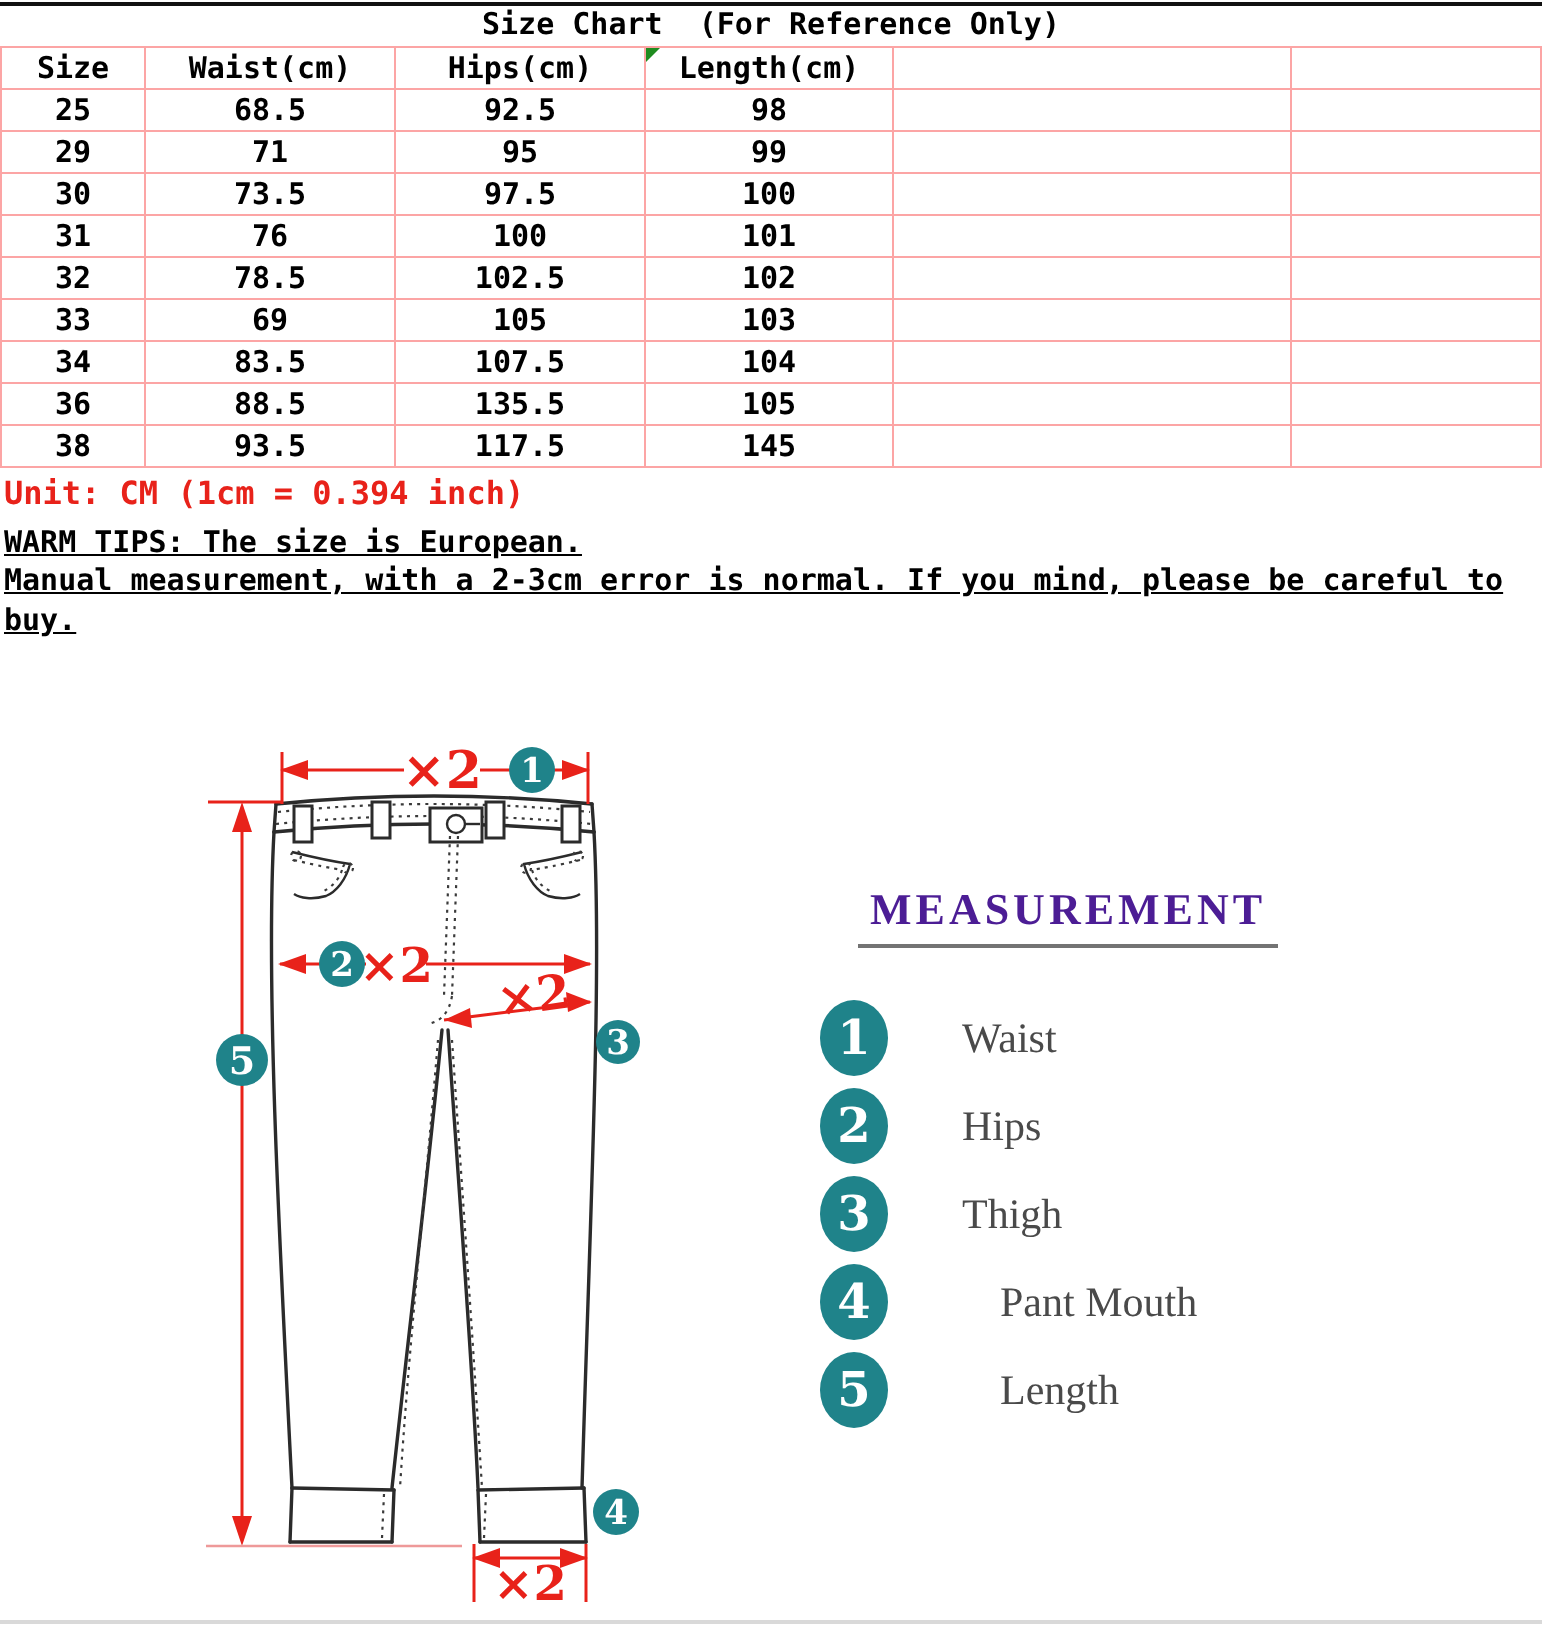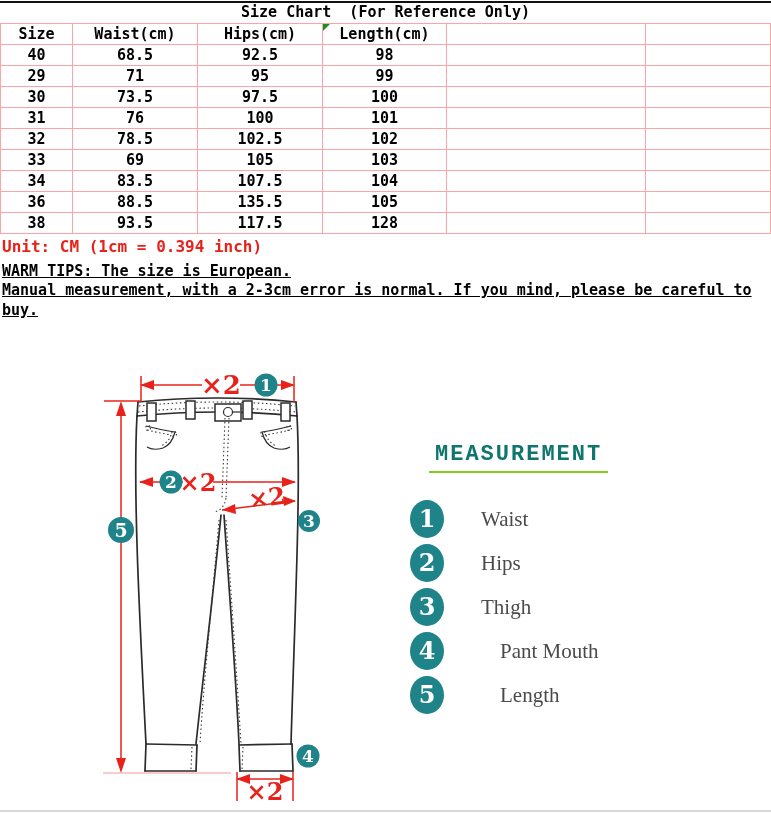--- a/index.html
+++ b/index.html
@@ -39,23 +39,23 @@
   .red-l{fill:none;stroke:var(--red);stroke-width:1.5;}
   .red-l-lt{fill:none;stroke:#e99;stroke-width:1.2;}
   .red-f{fill:var(--red);stroke:none;}
   .wbg{fill:#fff;stroke:none;}
   text.x2{fill:var(--red);font-family:"DejaVu Serif",serif;font-weight:bold;
           text-anchor:middle;}
   .badge-c{fill:var(--teal);stroke:none;}
   text.badge-t{fill:#fff;font-family:"DejaVu Serif",serif;font-weight:bold;text-anchor:middle;}
 
   
-  .legend-title{position:absolute;left:429px;top:442px;font-family:Liberation Mono, monospace;
-        font-size:22px;font-weight:600;letter-spacing:2px;color:#0f766e;
-        border-bottom:2px solid #84cc16;padding:0 6px 4px 6px;}
+  .legend-title{position:absolute;left:429px;top:442px;font-family:Liberation Serif, serif;
+        font-size:22px;font-weight:600;letter-spacing:2px;color:#4c1d95;
+        border-bottom:2px solid #737373;padding:0 6px 4px 6px;}
   .legend-items{position:absolute;left:410px;top:500px;}
   .legend-item{display:flex;align-items:center;height:38px;margin-bottom:6px;}
   .legend-badge{width:34px;height:38px;border-radius:50%;background:var(--teal);
         color:#fff;font-family:"DejaVu Serif",serif;font-weight:bold;font-size:24px;
         line-height:38px;text-align:center;flex:none;}
   .legend-label{margin-left:37px;font-family:"Liberation Serif",serif;font-size:21px;
         color:var(--gray);white-space:nowrap;}
   .legend-item.indent .legend-label{margin-left:56px;}
 
   .bottom-rule{position:absolute;left:0;top:810px;width:771px;border-top:2px solid var(--divider);}
@@ -82,21 +82,21 @@
         <th>Size</th>
         <th>Waist(cm)</th>
         <th>Hips(cm)</th>
         <th><i class="corner-marker"></i><span>Length(cm)</span></th>
         <th></th>
         <th></th>
       </tr>
     </thead>
     <tbody>
       <tr>
-        <td>40</td>
+        <td>25</td>
           <td>68.5</td>
           <td>92.5</td>
           <td>98</td>
           <td></td>
           <td></td>
       </tr>
       <tr>
         <td>29</td>
           <td>71</td>
           <td>95</td>
@@ -149,21 +149,21 @@
           <td>88.5</td>
           <td>135.5</td>
           <td>105</td>
           <td></td>
           <td></td>
       </tr>
       <tr>
         <td>38</td>
           <td>93.5</td>
           <td>117.5</td>
-          <td>128</td>
+          <td>145</td>
           <td></td>
           <td></td>
       </tr>
     </tbody>
   </table>
 
   <div class="unit">Unit: CM (1cm = 0.394 inch)</div>
   <div class="tips">
     <p>WARM TIPS: The size is European.</p>
     <p>Manual measurement, with a 2-3cm error is normal. If you mind, please be careful to buy.</p>

